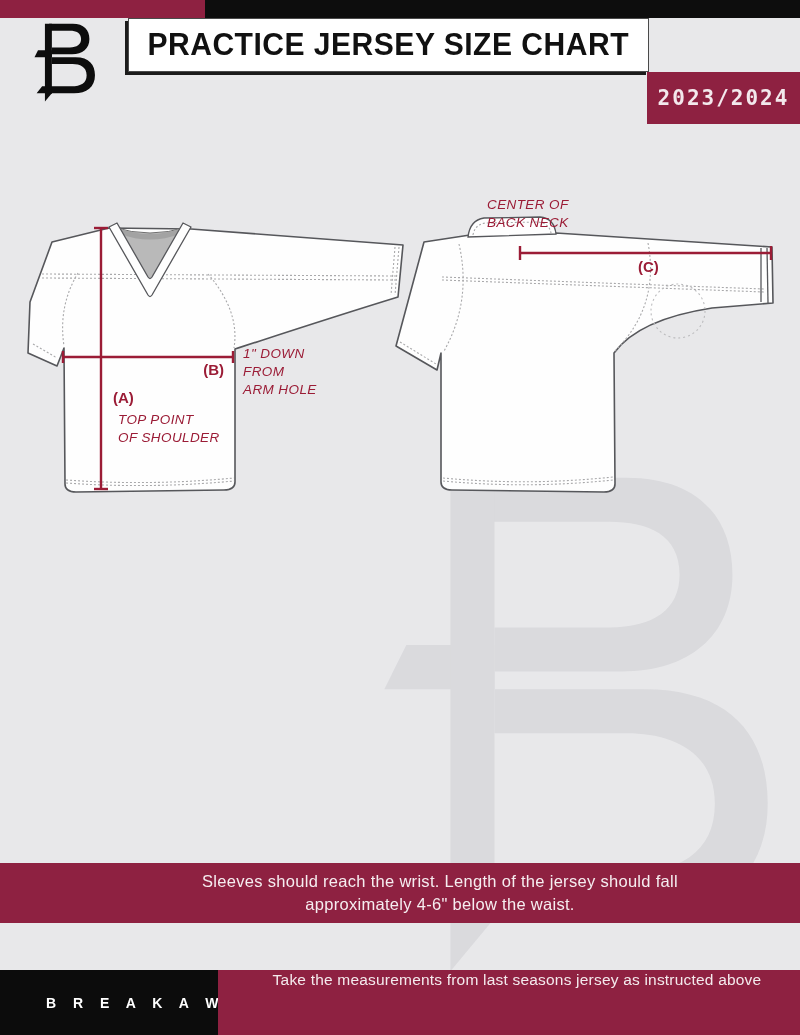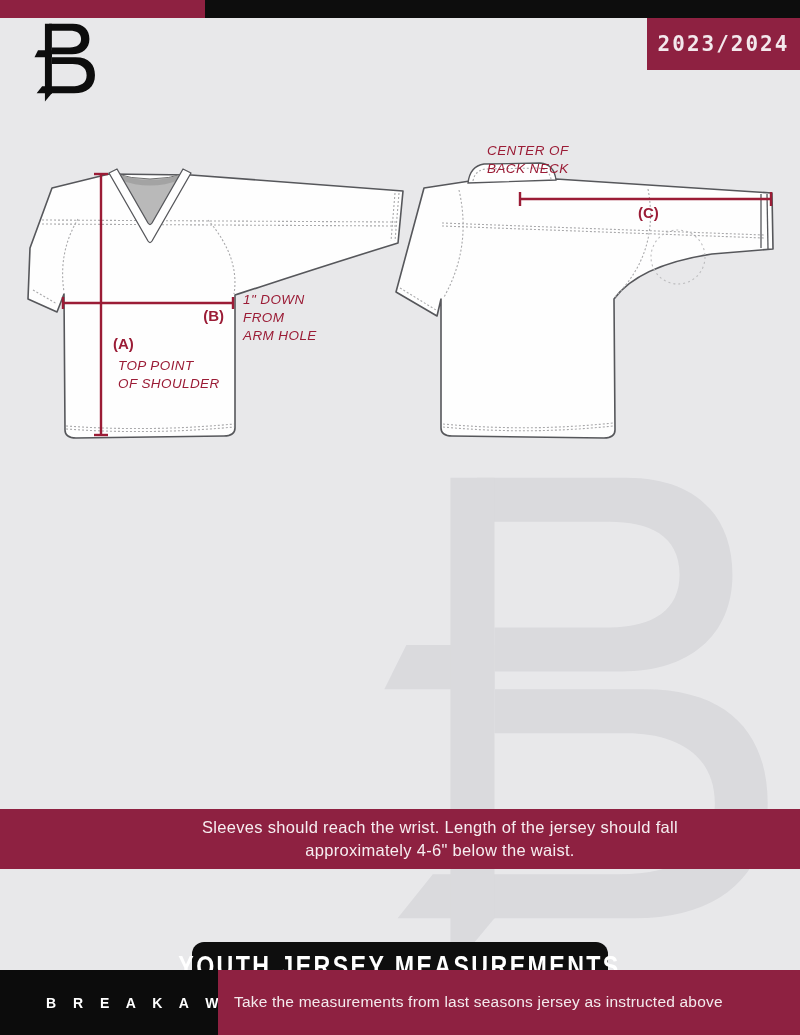--- a/index.html
+++ b/index.html
@@ -47,21 +47,21 @@
              opacity:.55;z-index:0;pointer-events:none;}
   .abovewm{position:relative;z-index:1;}
 
   
   .footer-black{position:absolute;left:0;top:970px;width:218px;height:65px;background:#0c0c0c;
                 display:flex;align-items:center;}
   .footer-logo{width:36px;height:42px;margin-left:32px;}
   .footer-brand{color:#fff;font-weight:700;font-size:14px;letter-spacing:6.5px;margin-left:14px;
                 white-space:nowrap;}
   .footer-maroon{position:absolute;left:218px;top:970px;width:582px;height:65px;background:#8e2141;
-                 display:flex;flex-direction:column;justify-content:center;padding-left:16px;
+                 display:flex;flex-direction:row;justify-content:center;padding-left:16px;
                  box-sizing:border-box;}
   .footer-maroon div{color:#f4eaed;font-size:15.5px;line-height:20.4px;letter-spacing:.2px;}
 </style>
 </head>
 <body>
 
 <svg width="0" height="0" style="position:absolute">
   <defs>
     <g id="bw-logo">
       <path d="M30,4 L64,4 C80,4 88,13 88,26 C88,40 78,48 63,48 L34,48 L34,38 L60,38 C70,38 76,34 76,26 C76,17 69,14 60,14 L30,14 Z"></path>
@@ -86,20 +86,23 @@
       </svg>
   </div>
 
   
   <div class="strip-maroon"></div>
   <div class="strip-black"></div>
   <div class="brand-logo">
     <svg viewBox="0 0 100 118" width="72" height="82">
         <use href="#bw-logo" fill="currentColor"></use>
       </svg>
+  </div>
+  <div class="title-box abovewm">
+    <h1>PRACTICE JERSEY SIZE CHART</h1>
   </div>
   <div class="year-box abovewm">
     <span>2023/2024</span>
   </div>
 
   
   <svg class="diagram abovewm" viewBox="0 80 800 330">
 
     <g>
       <path class="jersey" d="M109,122 L52,136 L30,196 L28,247 L57,260 L64,242 L65,378

